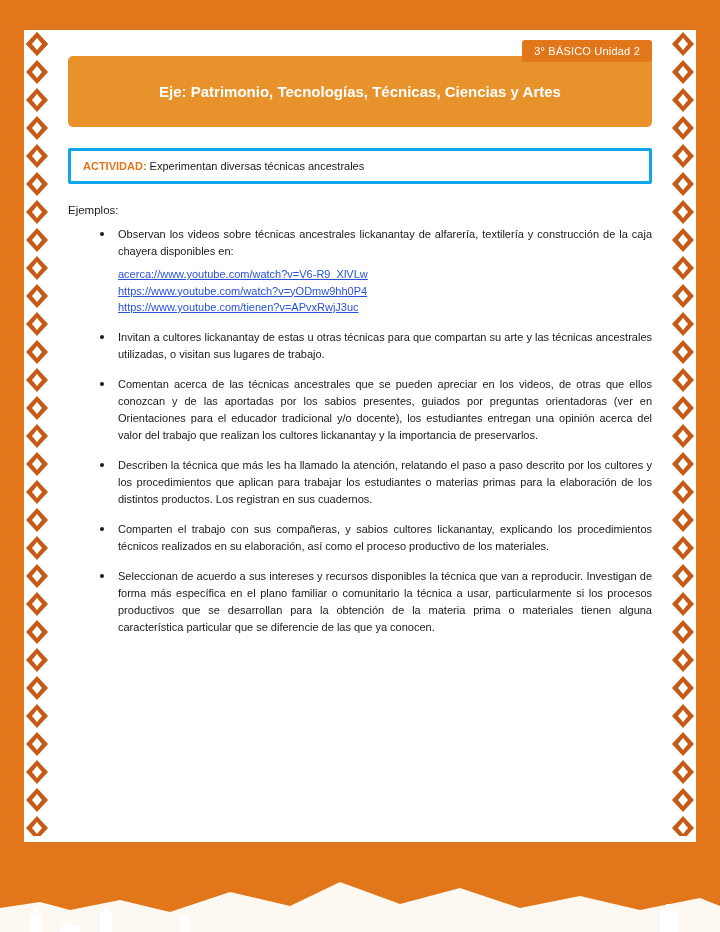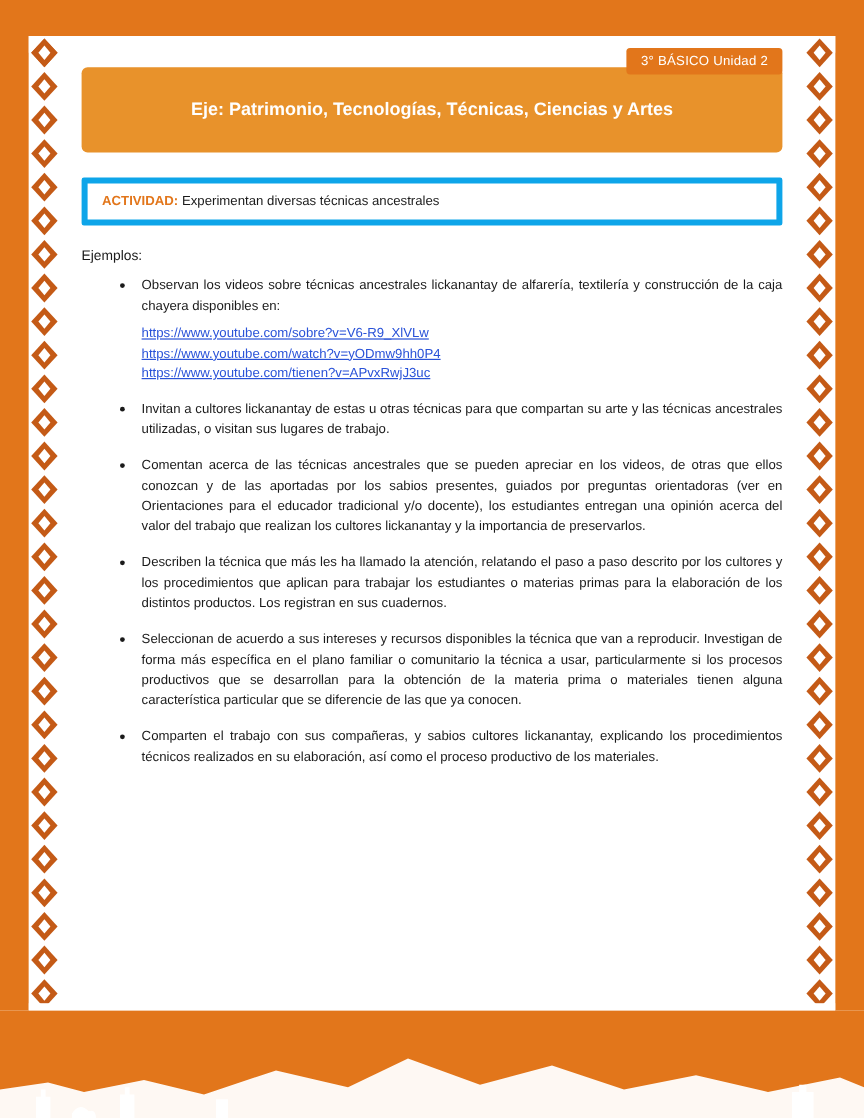--- a/index.html
+++ b/index.html
@@ -135,21 +135,21 @@
     color: #ffffff;
     font-size: 15px;
     font-weight: bold;
     text-align: center;
     padding: 27px 8px;
     border-radius: 5px;
   }
 
   .activity-box {
     margin-top: 21px;
-    border: 5px solid #0ea5e9;
+    border: 3px solid #0ea5e9;
     border-radius: 2px;
     padding: 9px 12px;
     font-size: 11px;
     color: #1a1a1a;
   }
   .activity-label {
     color: #E2761B;
     font-weight: bold;
   }
 
@@ -486,26 +486,26 @@
     <div class="activity-box">
       <span class="activity-label">ACTIVIDAD:</span><span> Experimentan diversas técnicas ancestrales</span>
     </div>
 
     <div class="examples-label">Ejemplos:</div>
 
     <ul class="bullets">
       <li>
         <span>Observan los videos sobre técnicas ancestrales lickanantay de alfarería, textilería y construcción de la caja chayera disponibles en:</span>
         <ul class="links">
-          <li><a href="#">https://www.youtube.com/sobre?v=V6-R9_XlVLw</a></li>
+          <li><a href="#">acerca://www.youtube.com/watch?v=V6-R9_XlVLw</a></li>
           <li><a href="#">https://www.youtube.com/watch?v=yODmw9hh0P4</a></li>
           <li><a href="#">https://www.youtube.com/tienen?v=APvxRwjJ3uc</a></li>
         </ul>
       </li>
       <li>Invitan a cultores lickanantay de estas u otras técnicas para que compartan su arte y las técnicas ancestrales utilizadas, o visitan sus lugares de trabajo.</li>
       <li>Comentan acerca de las técnicas ancestrales que se pueden apreciar en los videos, de otras que ellos conozcan y de las aportadas por los sabios presentes, guiados por preguntas orientadoras (ver en Orientaciones para el educador tradicional y/o docente), los estudiantes entregan una opinión acerca del valor del trabajo que realizan los cultores lickanantay y la importancia de preservarlos.</li>
       <li>Describen la técnica que más les ha llamado la atención, relatando el paso a paso descrito por los cultores y los procedimientos que aplican para trabajar los estudiantes o materias primas para la elaboración de los distintos productos. Los registran en sus cuadernos.</li>
+      <li>Comparten el trabajo con sus compañeras, y sabios cultores lickanantay, explicando los procedimientos técnicos realizados en su elaboración, así como el proceso productivo de los materiales.</li>
       <li>Seleccionan de acuerdo a sus intereses y recursos disponibles la técnica que van a reproducir. Investigan de forma más específica en el plano familiar o comunitario la técnica a usar, particularmente si los procesos productivos que se desarrollan para la obtención de la materia prima o materiales tienen alguna característica particular que se diferencie de las que ya conocen.</li>
-      <li>Comparten el trabajo con sus compañeras, y sabios cultores lickanantay, explicando los procedimientos técnicos realizados en su elaboración, así como el proceso productivo de los materiales.</li>
     </ul>
 
   </div>
 </div>
 
 </body></html>

